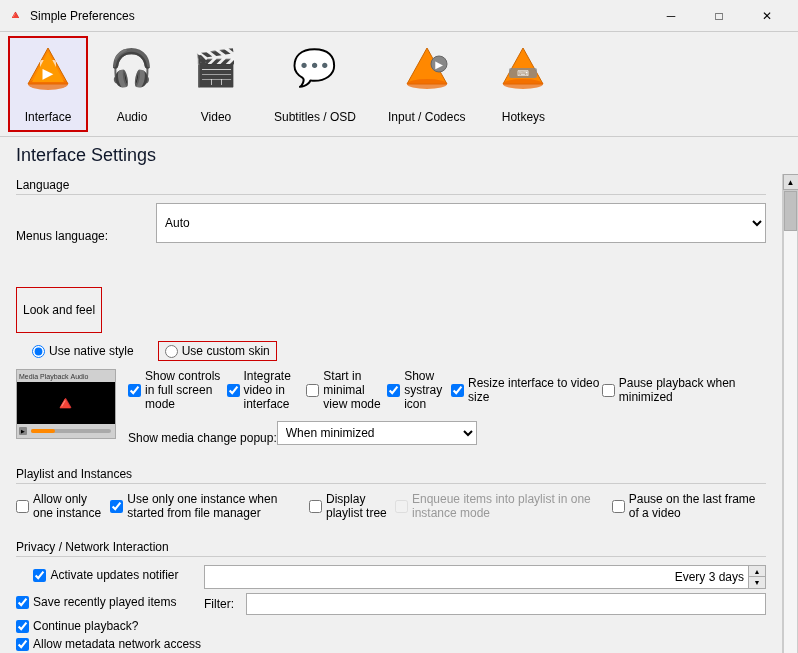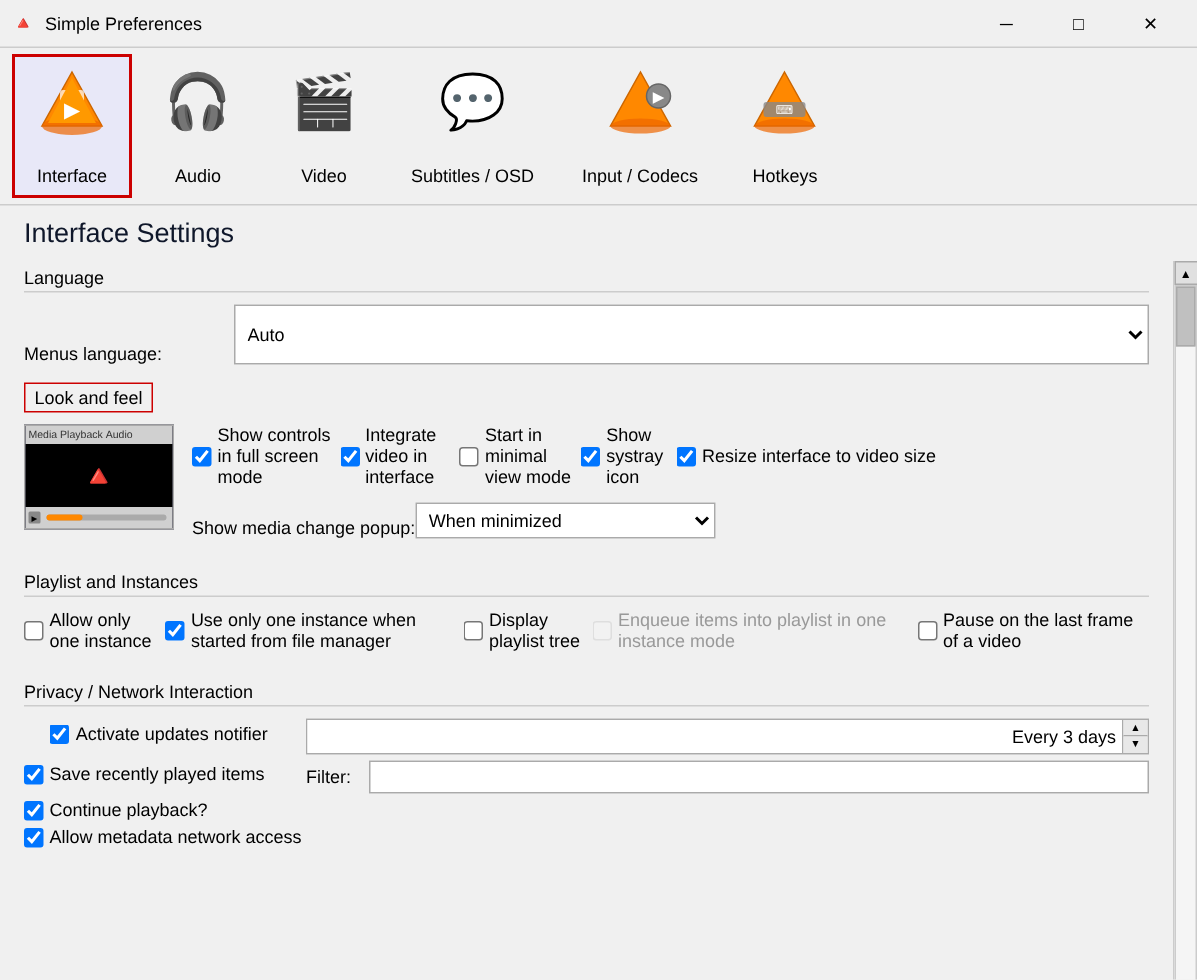--- a/index.html
+++ b/index.html
@@ -146,24 +146,25 @@
     }
     .section-header {
       font-size: 12px;
       color: #000;
       padding: 4px 0 2px 0;
       border-bottom: 1px solid #ccc;
       margin-bottom: 8px;
     }
     .section-header-boxed {
       border: 1px solid #cc0000;
-      padding: 2px 6px;
+      padding: 15px 6px;
       display: inline-block;
       font-size: 12px;
       margin-bottom: 8px;
+      margin-top: 32px;
     }
 
     
     .form-row {
       display: flex;
       align-items: flex-end;
       margin-bottom: 6px;
     }
     .form-label {
       min-width: 140px;
@@ -465,20 +466,30 @@
             <option>Auto</option>
           </select>
         </div>
       </div>
     </div>
 
     <div class="section">
       <div class="section-header-boxed">Look and feel</div>
 
       
+      <div class="radio-group">
+        <label class="radio-item">
+          <input type="radio" name="style" checked="" style="">
+          <span>Use native style</span>
+        </label>
+        <label class="radio-item radio-boxed">
+          <input type="radio" name="style" style="">
+          <span>Use custom skin</span>
+        </label>
+      </div>
 
       
       <div class="preview-area">
 
         <div class="preview-thumb">
           <div class="preview-thumb-inner">
             <div class="preview-menubar">
               <span class="preview-menu-item">Media</span>
               <span class="preview-menu-item">Playback</span>
               <span class="preview-menu-item">Audio</span>
@@ -512,20 +523,24 @@
               </label>
               <label class="checkbox-item">
                 <input type="checkbox" checked="" style="">
                 <span>Show systray icon</span>
               </label>
             </div>
             <div class="checkbox-col">
               <label class="checkbox-item">
                 <input type="checkbox" checked="" style="">
                 <span>Resize interface to video size</span>
+              </label>
+              <label class="checkbox-item">
+                <input type="checkbox" style="">
+                <span>Pause playback when minimized</span>
               </label>
             </div>
           </div>
 
           <div class="form-row" style="margin-top:6px;">
             <span class="form-label">Show media change popup:</span>
             <div class="inline-dropdown">
               <select class="mini-select">
                 <option>When minimized</option>
                 <option>Always</option>

